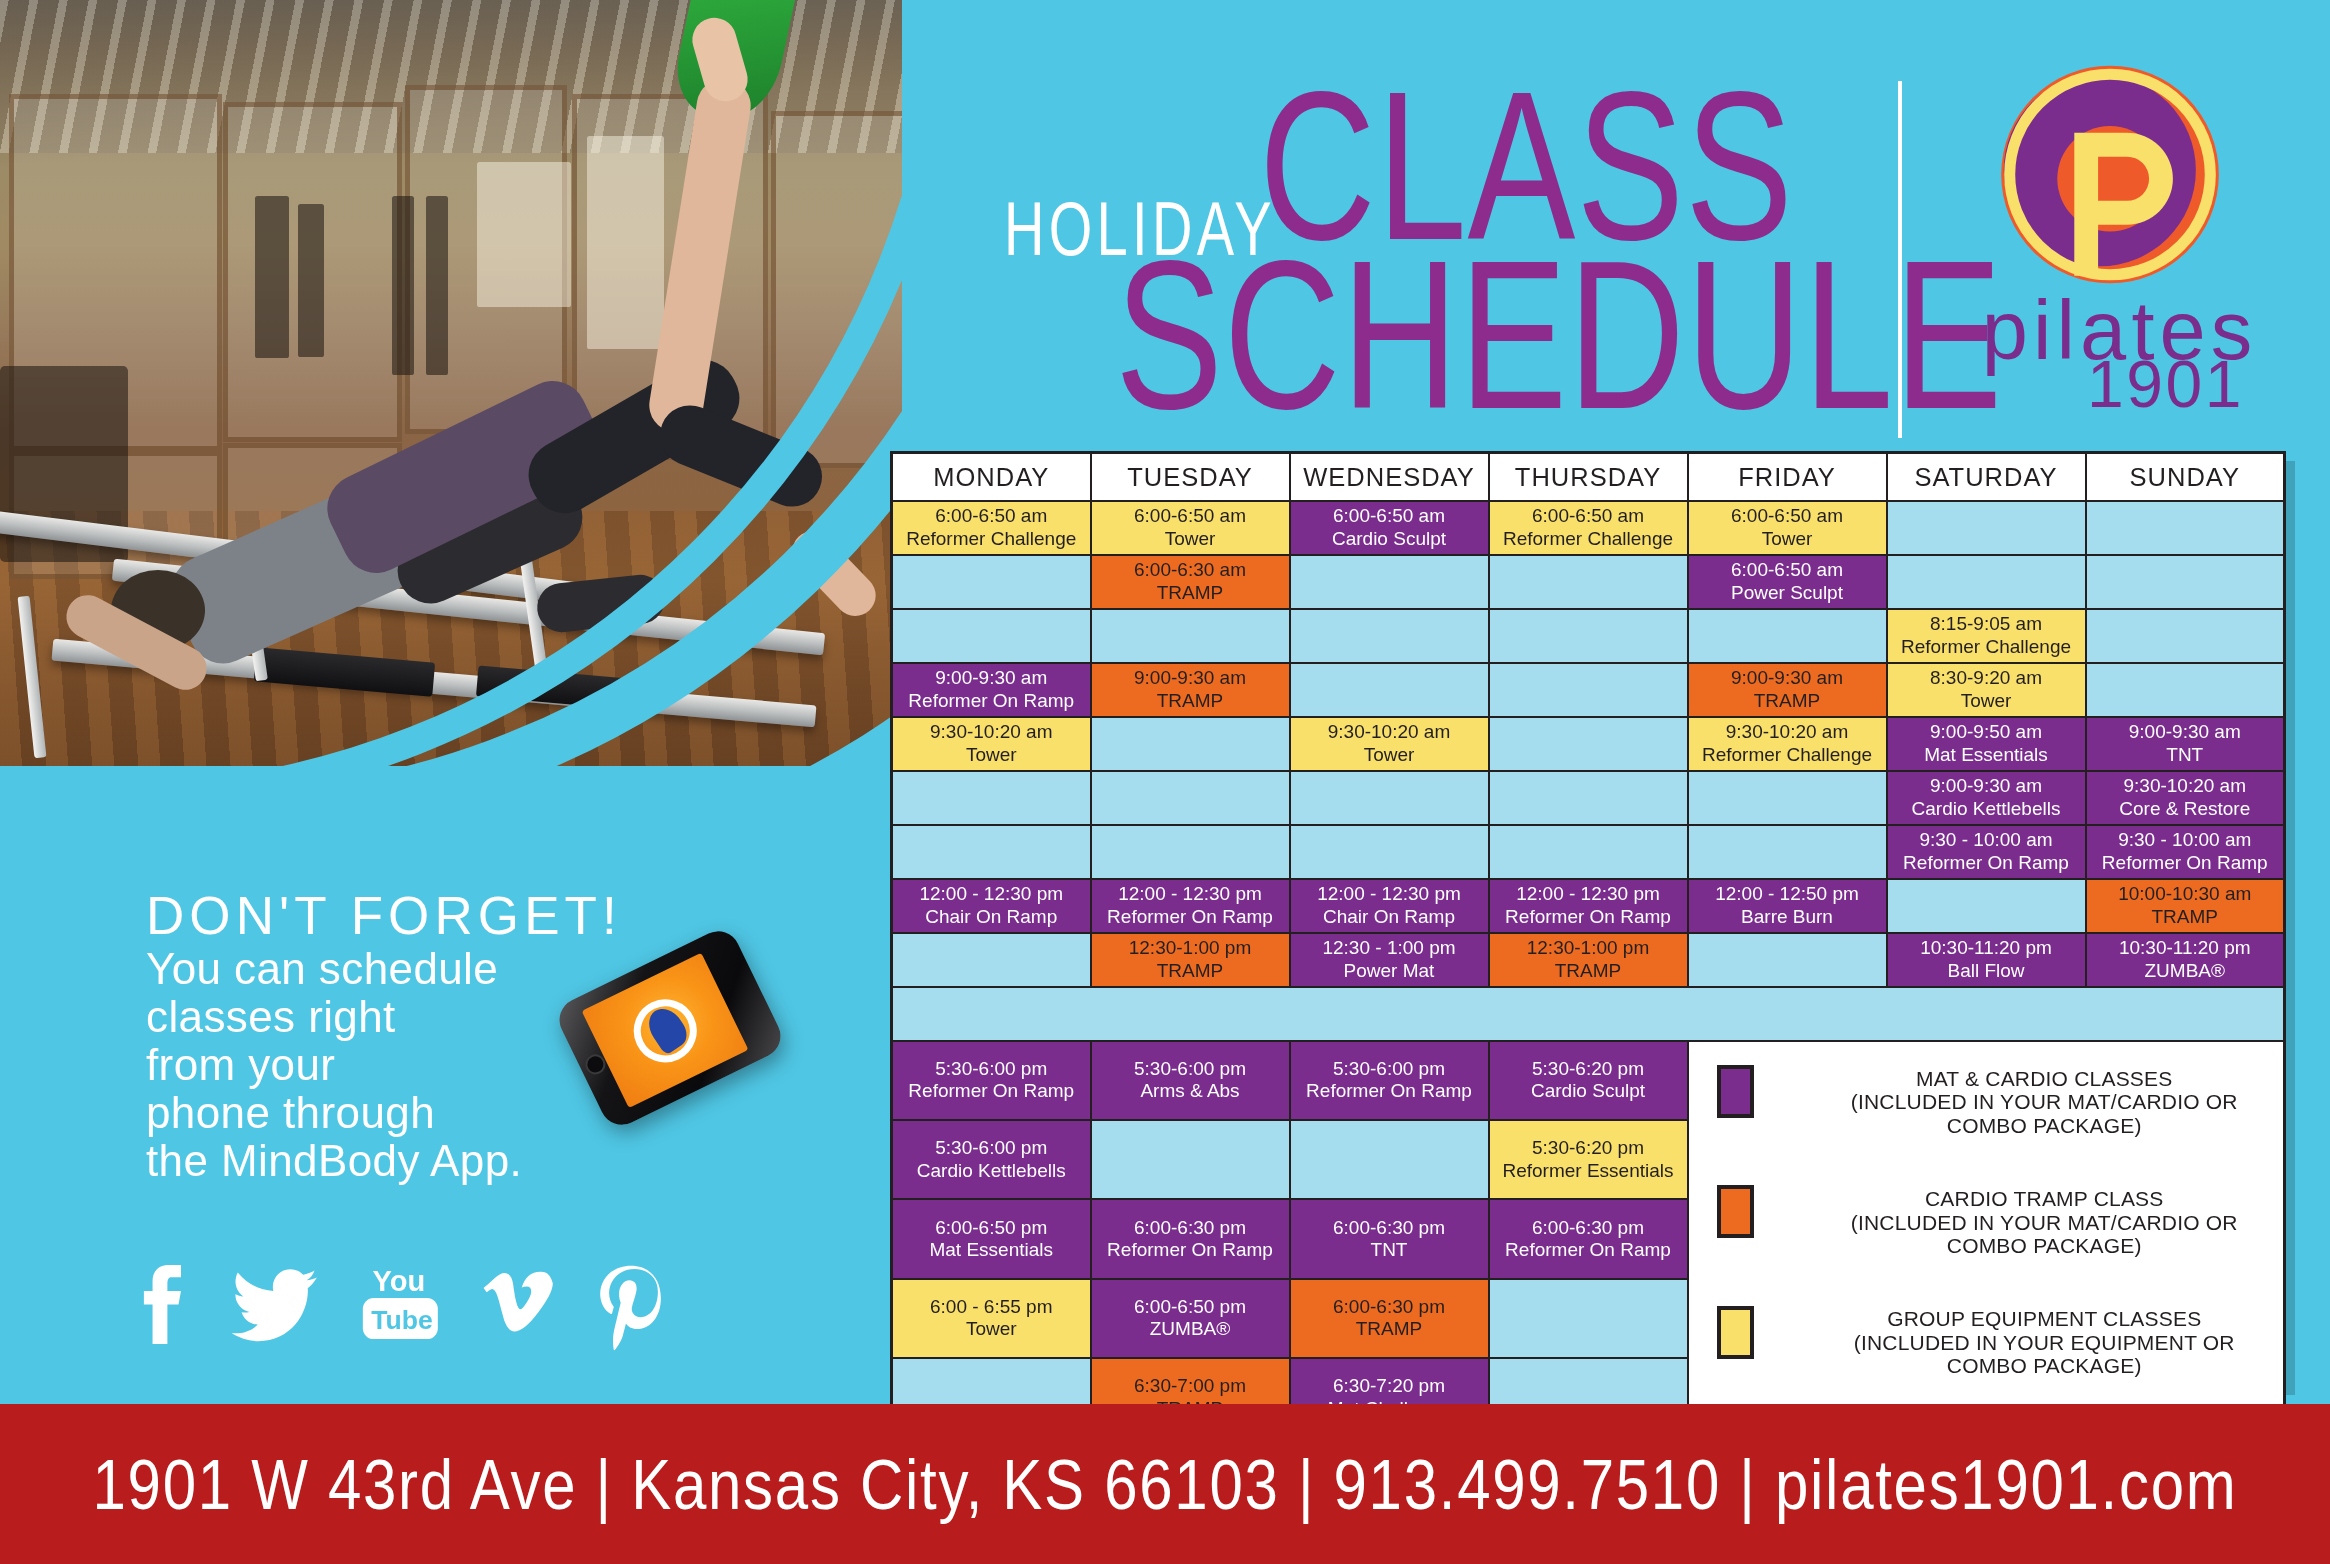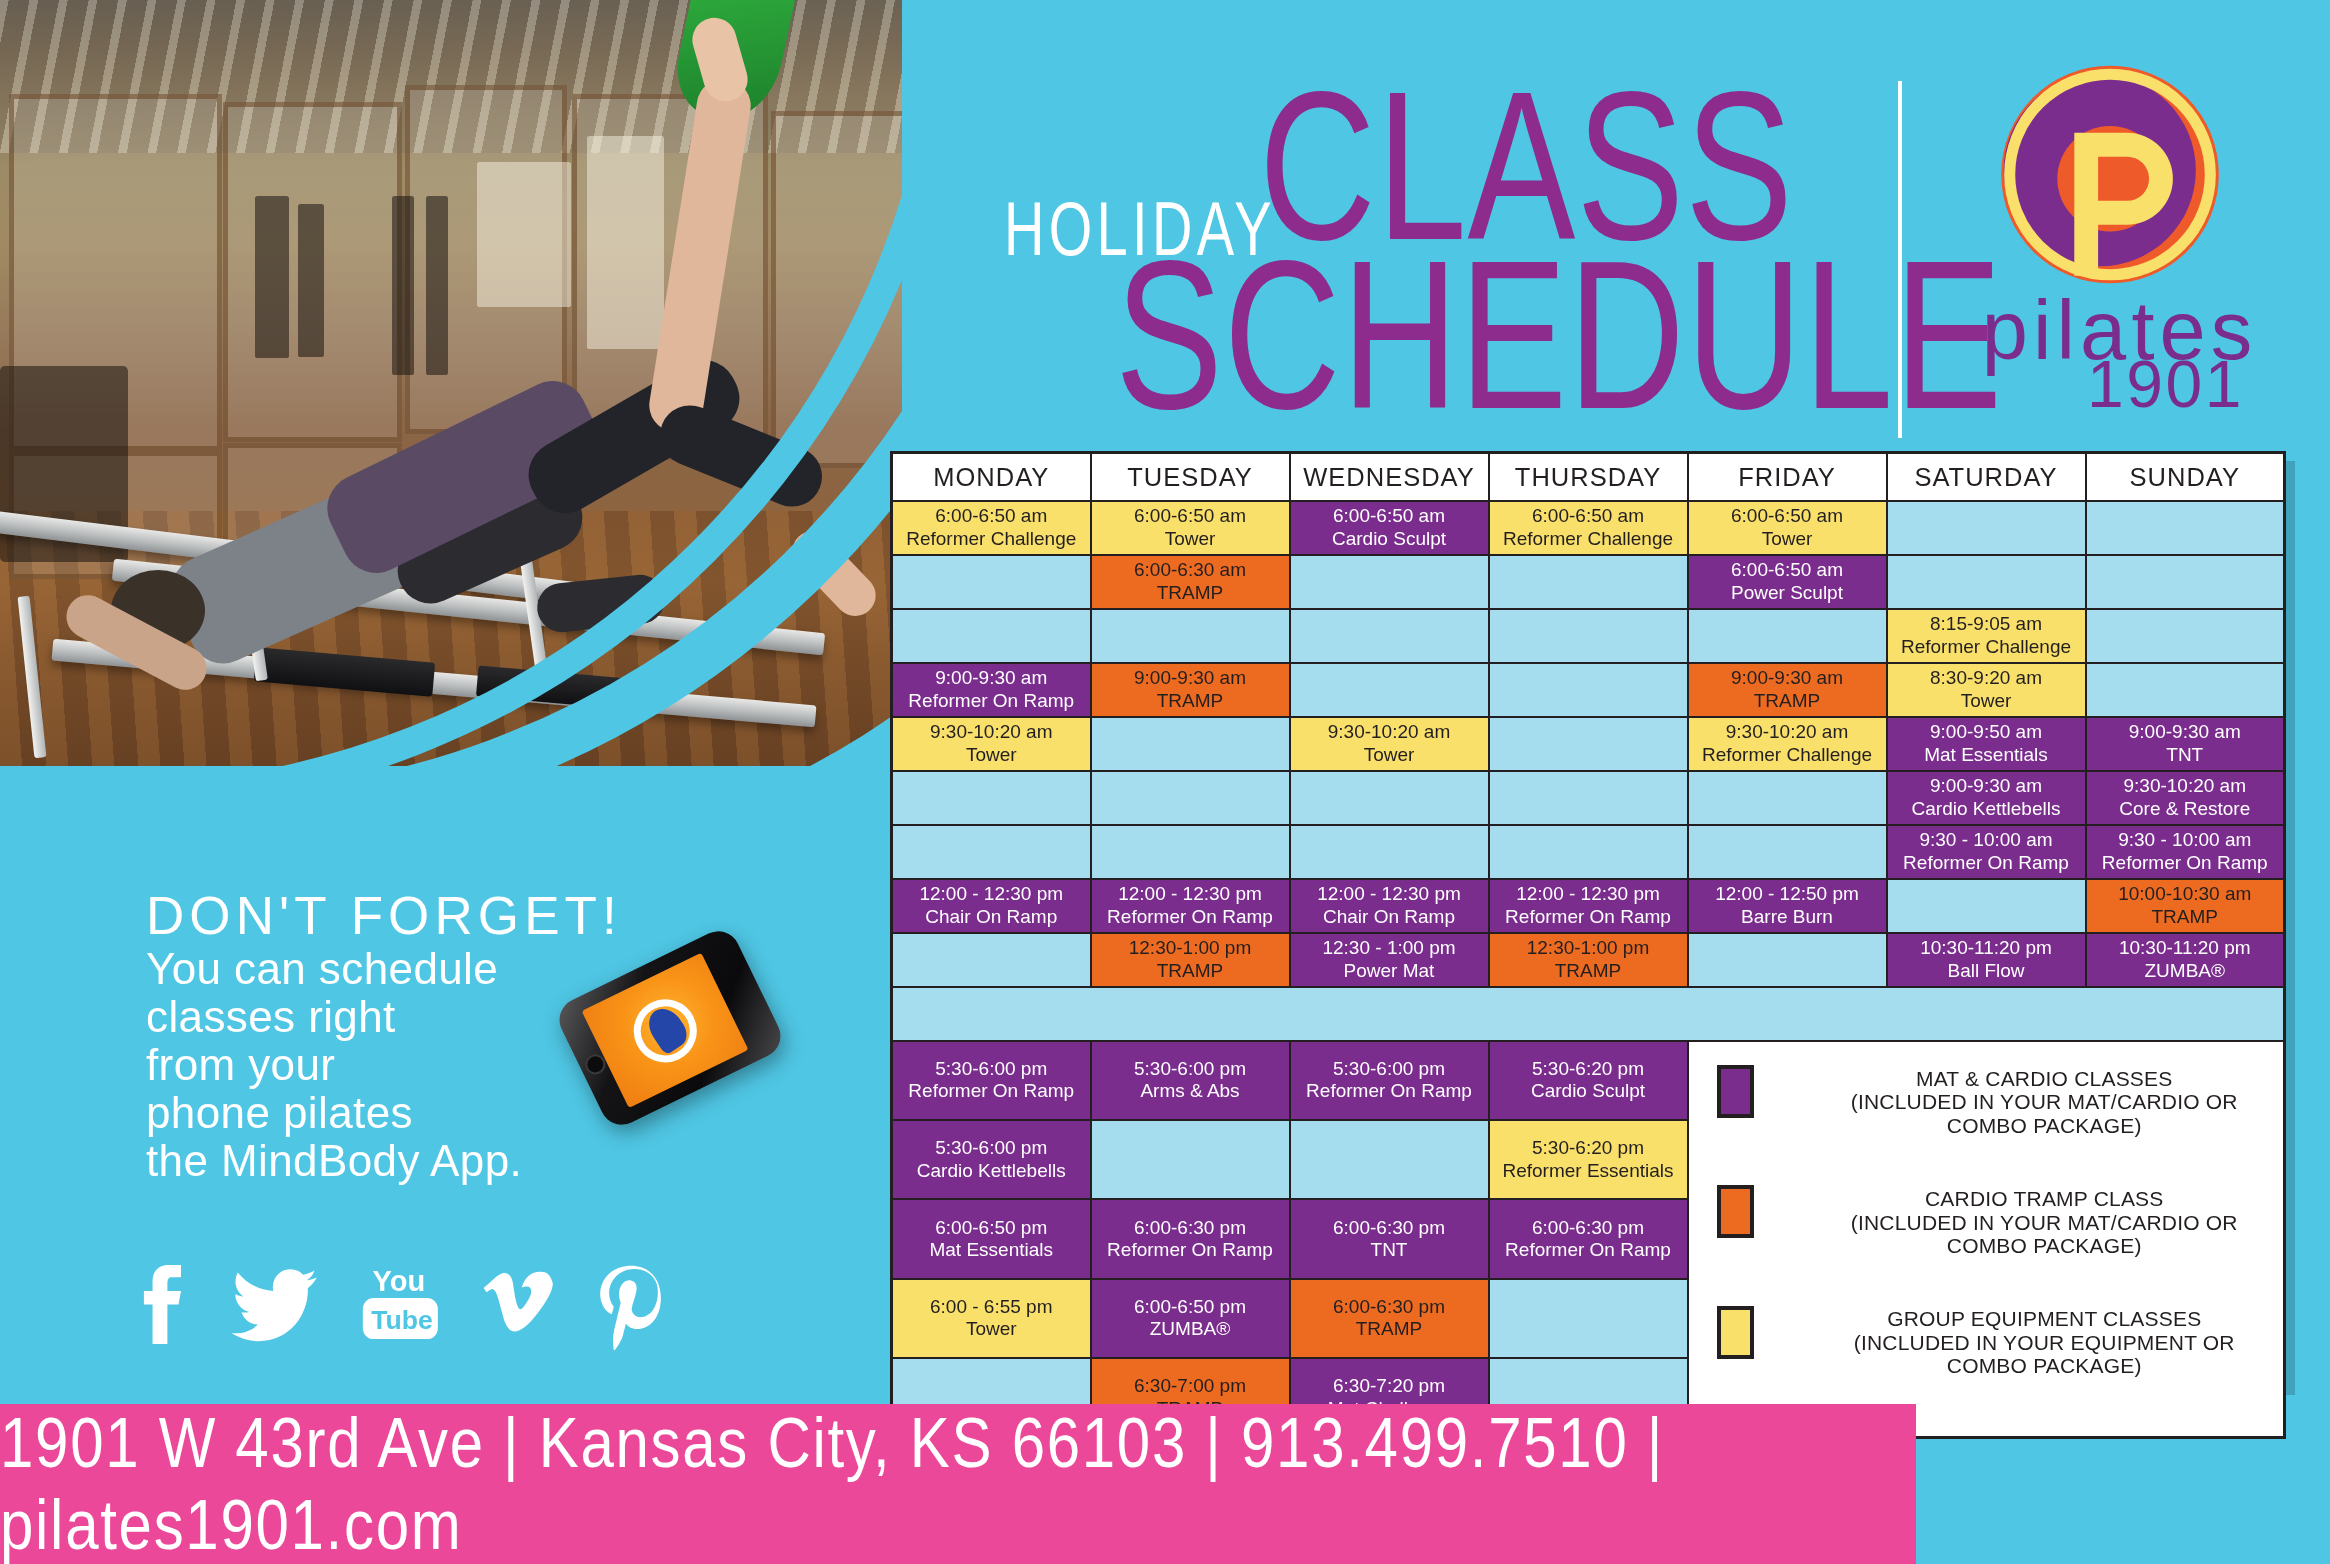--- a/index.html
+++ b/index.html
@@ -205,22 +205,22 @@
 
   
   #socials {
     position: absolute; left: 134px; top: 1236px; width: 528px; height: 136px;
     display: flex; align-items: center; gap: 39px;
   }
   .soc { fill: #ffffff; }
 
   
   #footer {
-    position: absolute; left: 0; bottom: 0; width: 1916px; height: 160px;
-    background: #ec4899; display: flex; align-items: center; justify-content: center;
+    position: absolute; left: 0; bottom: 0; width: 2330px; height: 160px;
+    background: #b91c1c; display: flex; align-items: center; justify-content: center;
   }
   #footer-text {
     color: #ffffff; font-size: 60px; letter-spacing: 1.7px; font-weight: 400;
     transform: scaleY(1.18);
   }
 </style>
 </head>
 <body>
 
 <div id="photo-panel">
@@ -596,21 +596,21 @@
       </tbody>
   </table>
 </div>
 
 <div id="dontforget">
   <div id="df-title">DON'T FORGET!</div>
   <div id="df-body">
     <div>You can schedule</div>
     <div>classes right</div>
     <div>from your</div>
-    <div>phone pilates</div>
+    <div>phone through</div>
     <div>the MindBody App.</div>
   </div>
   <div id="phone-mock">
     <div class="phone-body"></div>
     <div class="phone-screen">
       <div class="phone-ring"></div>
       <div class="phone-figure"></div>
     </div>
     <div class="phone-home"></div>
   </div>

